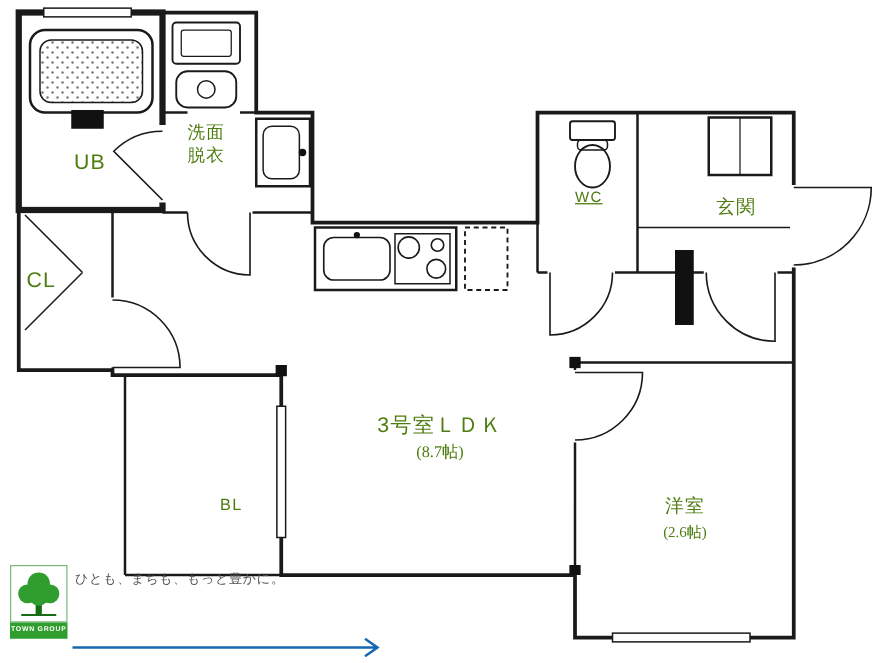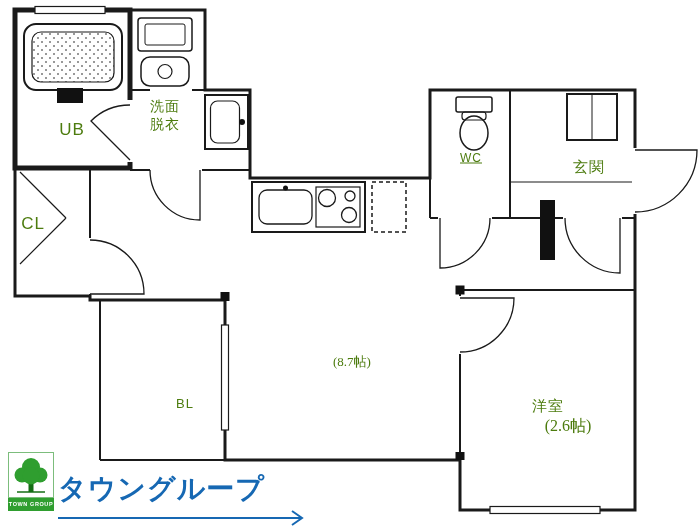--- a/index.html
+++ b/index.html
@@ -156,38 +156,39 @@
 
   <span class="lbl" style="left:165px;top:115px;font-size:14px;">洗面
 脱衣</span>
 
   <span class="lbl" style="left:33px;top:224px;font-size:17px;">CL</span>
 
   <span class="lbl" style="left:471px;top:158px;font-size:12px;text-decoration:underline;">WC</span>
 
   <span class="lbl" style="left:589px;top:152px;font-size:15px;margin-top:15px;">玄関</span>
 
+  <span class="lbl" style="left:352px;top:340px;font-size:17px;">3号室ＬＤＫ</span>
   <span class="lbl lbl-sub" style="left:352px;top:362px;font-size:13px;">(8.7帖)</span>
 
   <span class="lbl" style="left:548px;top:406px;font-size:15px;">洋室</span>
-  <span class="lbl lbl-sub" style="left:568px;top:426px;font-size:16px;">(2.6帖)</span>
+  <span class="lbl lbl-sub" style="left:548px;top:426px;font-size:12px;">(2.6帖)</span>
 
   <span class="lbl" style="left:169px;top:404px;font-size:13px;margin-left:16px;">BL</span>
 
   <div class="brand">
     <div class="logo-box">
       <svg class="logo-tree" viewBox="0 0 44 44">
         <rect x="19.5" y="24" width="5" height="15" fill="#156e15"></rect>
         <circle cx="22" cy="14" r="9" fill="#2f9e2f"></circle>
         <circle cx="13" cy="22" r="7.5" fill="#2f9e2f"></circle>
         <circle cx="31" cy="22" r="7.5" fill="#2f9e2f"></circle>
         <circle cx="22" cy="23" r="8.5" fill="#2f9e2f"></circle>
         <path d="M8,39 H36" stroke="#156e15" stroke-width="1.5"></path>
       </svg>
       <div class="logo-bar">TOWN GROUP</div>
     </div>
-    <div class="company">タウングループ</div>
+    <div class="tagline">ひとも、まちも、もっと豊かに。</div>
     <svg class="swoosh" width="260" height="18" viewBox="0 0 260 18">
       <path d="M2,10 H245 M236,3 L246,10 L236,17" stroke="#1668b3" stroke-width="2" fill="none"></path>
     </svg>
   </div>
 
 </div>
 
 </body></html>

